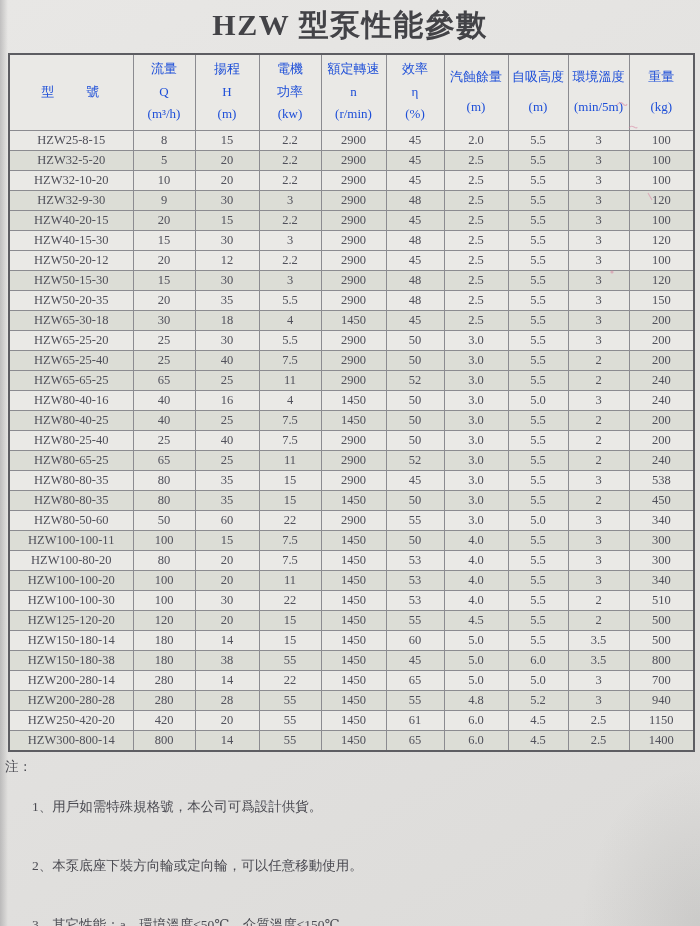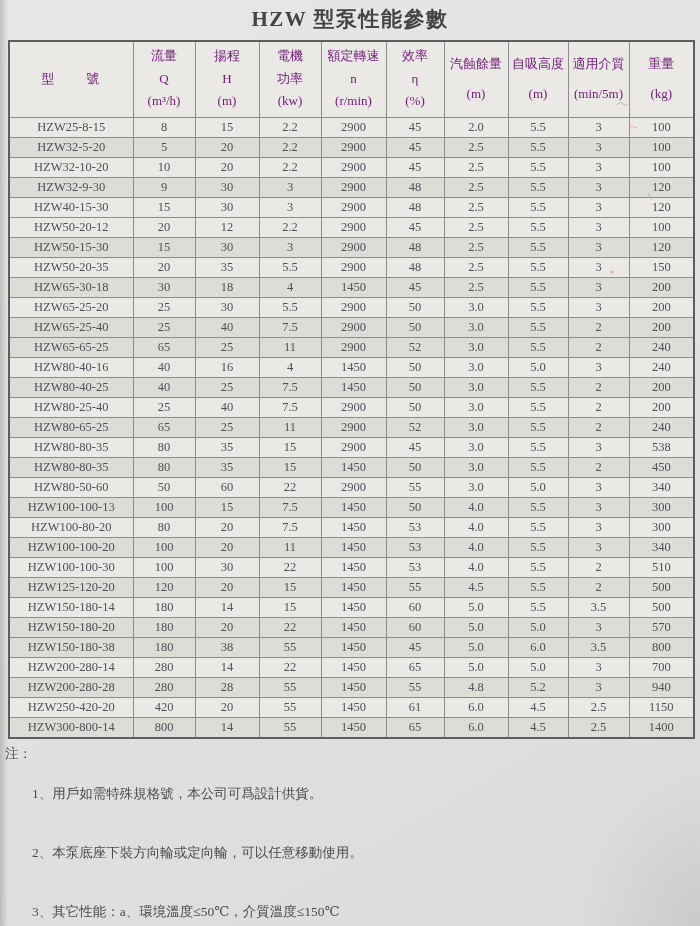--- a/index.html
+++ b/index.html
@@ -18,32 +18,32 @@
     content:"";position:absolute;left:0;top:0;width:8px;height:100%;
     background:linear-gradient(90deg,rgba(90,90,95,.28),rgba(90,90,95,0));
     pointer-events:none;
   }
   body::after{ 
     content:"";position:absolute;right:0;bottom:0;width:120px;height:160px;
     background:radial-gradient(ellipse at bottom right,rgba(100,100,100,.14),rgba(100,100,100,0) 70%);
     pointer-events:none;
   }
   .title{
-    text-align:center;font-size:21px;font-weight:bold;color:var(--heading);
+    text-align:center;font-size:30px;font-weight:bold;color:var(--heading);
     margin:5px 0 7px 0;letter-spacing:1.5px;
   }
   table.pump{
     border-collapse:collapse;table-layout:fixed;width:685px;
     margin-left:8px;border:2px solid var(--outer);
     background:var(--tablebg);
   }
   table.pump th,table.pump td{
     border:1px solid var(--border);text-align:center;padding:0;overflow:hidden;
   }
-  table.pump thead th{height:76px;font-weight:normal;font-size:13px;color:#701a75;}
+  table.pump thead th{height:76px;font-weight:normal;font-size:13px;color:#1d4ed8;}
   .th-wrap{display:flex;flex-direction:column;justify-content:space-evenly;height:100%;}
   .th-wrap.single{}
   .th-wrap.single .th-line{letter-spacing:2px;}
   .th-line{line-height:1.15;font-size:13px;}
   table.pump td{height:19px;line-height:19px;font-size:12.5px;white-space:nowrap;}
   table.pump tr.alt{background:var(--alt);}
   .notes{margin:5px 0 0 5px;font-size:13.5px;color:#4b4b52;}
   .note-row{display:flex;align-items:flex-start;}
   .note-prefix{flex:none;width:27px;line-height:19px;}
   .note-lines{flex:1;}
@@ -123,21 +123,21 @@
           </div>
         </th>
         <th>
           <div class="th-wrap">
             <div class="th-line">自吸高度</div>
             <div class="th-line">(m)</div>
           </div>
         </th>
         <th>
           <div class="th-wrap">
-            <div class="th-line">適用介質</div>
+            <div class="th-line">環境溫度</div>
             <div class="th-line">(min/5m)</div>
           </div>
         </th>
         <th>
           <div class="th-wrap">
             <div class="th-line">重量</div>
             <div class="th-line">(kg)</div>
           </div>
         </th>
       </tr>
@@ -183,20 +183,32 @@
         <td>HZW32-9-30</td>
         <td>9</td>
         <td>30</td>
         <td>3</td>
         <td>2900</td>
         <td>48</td>
         <td>2.5</td>
         <td>5.5</td>
         <td>3</td>
         <td>120</td>
+      </tr>
+      <tr class="alt">
+        <td>HZW40-20-15</td>
+        <td>20</td>
+        <td>15</td>
+        <td>2.2</td>
+        <td>2900</td>
+        <td>45</td>
+        <td>2.5</td>
+        <td>5.5</td>
+        <td>3</td>
+        <td>100</td>
       </tr>
       <tr>
         <td>HZW40-15-30</td>
         <td>15</td>
         <td>30</td>
         <td>3</td>
         <td>2900</td>
         <td>48</td>
         <td>2.5</td>
         <td>5.5</td>
@@ -365,21 +377,21 @@
         <td>60</td>
         <td>22</td>
         <td>2900</td>
         <td>55</td>
         <td>3.0</td>
         <td>5.0</td>
         <td>3</td>
         <td>340</td>
       </tr>
       <tr class="alt">
-        <td>HZW100-100-13</td>
+        <td>HZW100-100-11</td>
         <td>100</td>
         <td>15</td>
         <td>7.5</td>
         <td>1450</td>
         <td>50</td>
         <td>4.0</td>
         <td>5.5</td>
         <td>3</td>
         <td>300</td>
       </tr>
@@ -435,32 +447,20 @@
         <td>HZW150-180-14</td>
         <td>180</td>
         <td>14</td>
         <td>15</td>
         <td>1450</td>
         <td>60</td>
         <td>5.0</td>
         <td>5.5</td>
         <td>3.5</td>
         <td>500</td>
-      </tr>
-      <tr class="alt">
-        <td>HZW150-180-20</td>
-        <td>180</td>
-        <td>20</td>
-        <td>22</td>
-        <td>1450</td>
-        <td>60</td>
-        <td>5.0</td>
-        <td>5.0</td>
-        <td>3</td>
-        <td>570</td>
       </tr>
       <tr class="alt">
         <td>HZW150-180-38</td>
         <td>180</td>
         <td>38</td>
         <td>55</td>
         <td>1450</td>
         <td>45</td>
         <td>5.0</td>
         <td>6.0</td>

